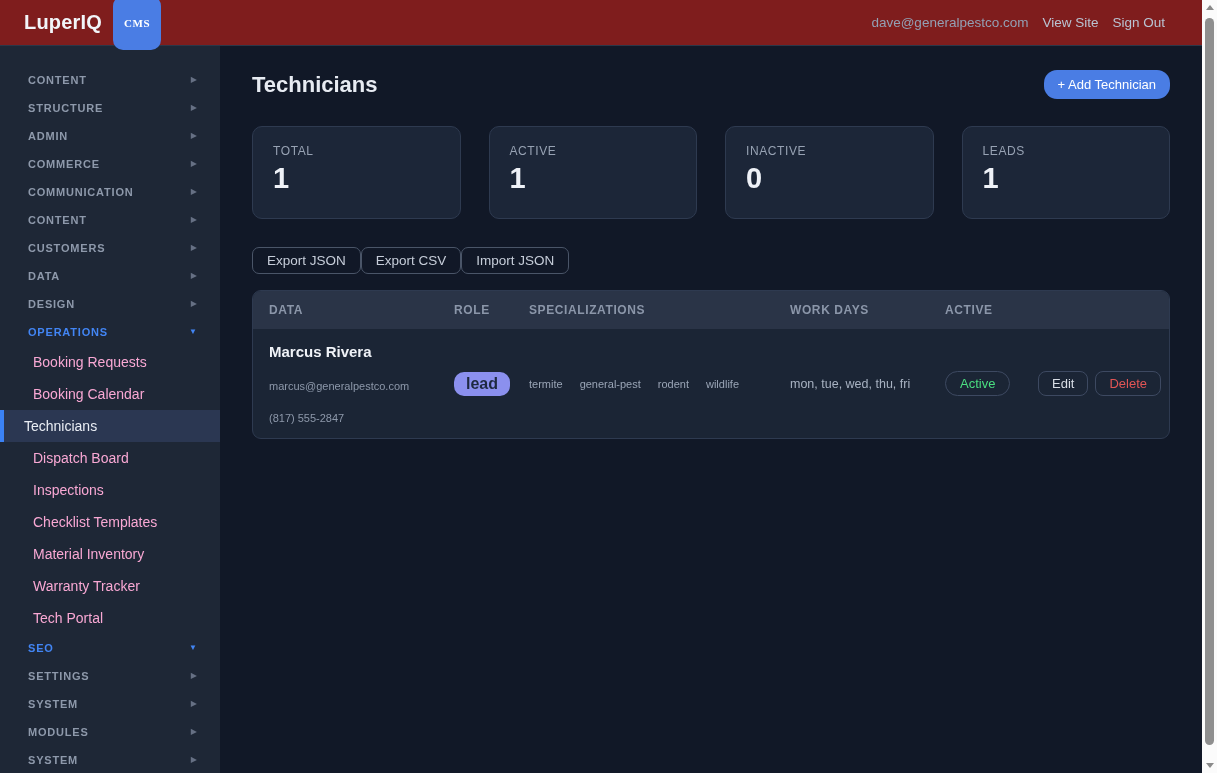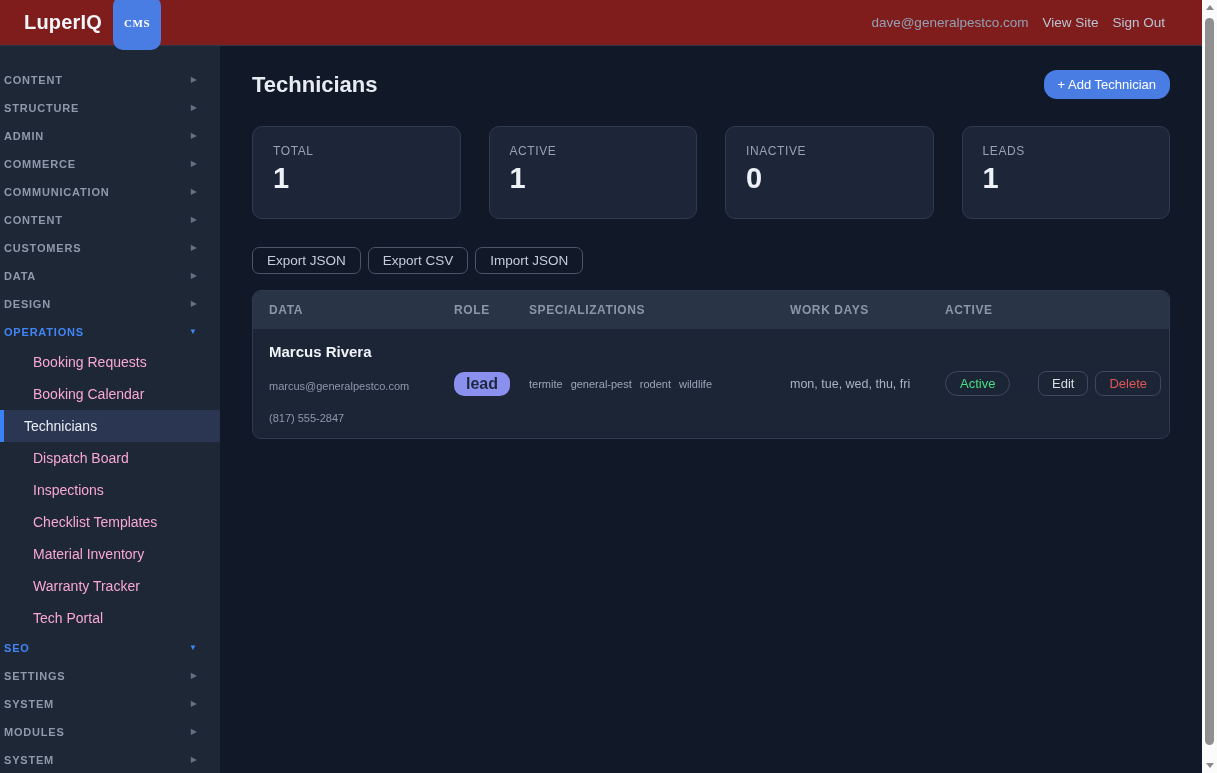--- a/index.html
+++ b/index.html
@@ -32,21 +32,21 @@
 
   
   .sidebar {
     position: absolute; top: 46px; left: 0; width: 220px; bottom: 0;
     background: #1e2736;
     padding-top: 20px;
     overflow: hidden;
   }
   .side-section {
     height: 28px; display: flex; align-items: center; justify-content: space-between;
-    padding: 0 23px 0 4px; cursor: pointer;
+    padding: 0 23px 0 28px; cursor: pointer;
   }
   .side-section .sec-label {
     color: #8e99ab; font-size: 11px; font-weight: bold; letter-spacing: 0.8px;
   }
   .side-section.expanded .sec-label { color: #4285f4; }
   .arrow { font-size: 8px; color: #667084; line-height: 1; }
   .side-section.expanded .arrow { color: #4285f4; }
   .arrow-right::after { content: "\25B6"; }
   .arrow-down::after { content: "\25BC"; }
 
@@ -76,21 +76,21 @@
 
   .stats-row { display: flex; gap: 28px; margin-top: 27px; }
   .stat-card {
     flex: 1; height: 93px;
     background: #1c2638; border: 1px solid #2e3a50; border-radius: 10px;
     padding: 17px 20px;
   }
   .stat-label { color: #97a2b3; font-size: 12px; letter-spacing: 0.6px; }
   .stat-value { color: #eef1f7; font-size: 29px; font-weight: bold; margin-top: 4px; }
 
-  .actions-row { display: flex; gap: 7px; margin-top: 28px; }
+  .actions-row { display: flex; margin-top: 28px; }
   .outline-btn {
     background: transparent; border: 1px solid #4a5568; border-radius: 7px;
     color: #c6cdd9; font-family: inherit; font-size: 13.5px;
     padding: 5px 14px; cursor: pointer;
   }
 
   
   .table-box {
     margin-top: 16px;
     border: 1px solid #2e3a50; border-radius: 9px;
@@ -110,21 +110,21 @@
   }
   .t-row { padding: 14px 16px; min-height: 66px; }
   .cell-name .nm { color: #f0f3f8; font-size: 15px; font-weight: bold; }
   .cell-name .sub { color: #8d98aa; font-size: 11px; margin-top: 20px; }
   .role-badge {
     display: inline-block;
     background: #8b90ee; color: #1e2940;
     font-size: 16px; font-weight: bold;
     padding: 3px 12px; border-radius: 10px;
   }
-  .spec-list { display: flex; gap: 8px; flex-wrap: wrap; }
+  .spec-list { display: flex; gap: 17px; flex-wrap: wrap; }
   .spec-item { color: #9aa5b6; font-size: 11px; }
   .workdays { color: #a8b2c2; font-size: 12.5px; }
   .active-badge {
     display: inline-block; background: transparent;
     border: 1px solid #3d4961; border-radius: 13px;
     color: #4ade80; font-family: inherit; font-size: 13px;
     padding: 4px 14px; cursor: pointer;
   }
   .row-actions { display: flex; gap: 7px; justify-content: flex-end; }
   .edit-btn, .delete-btn {

